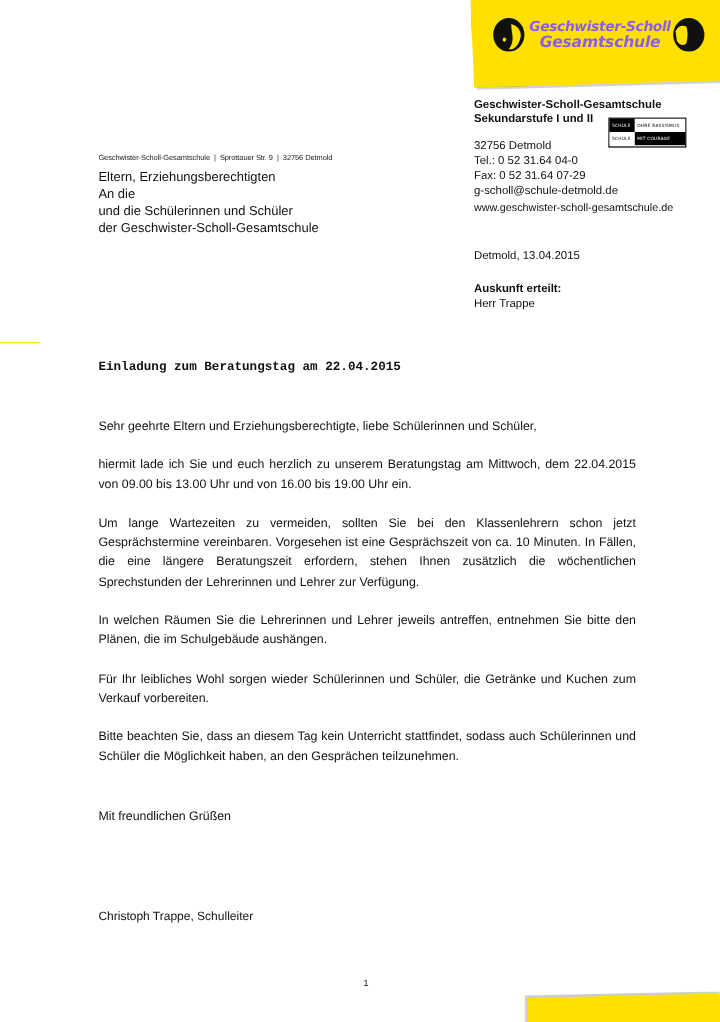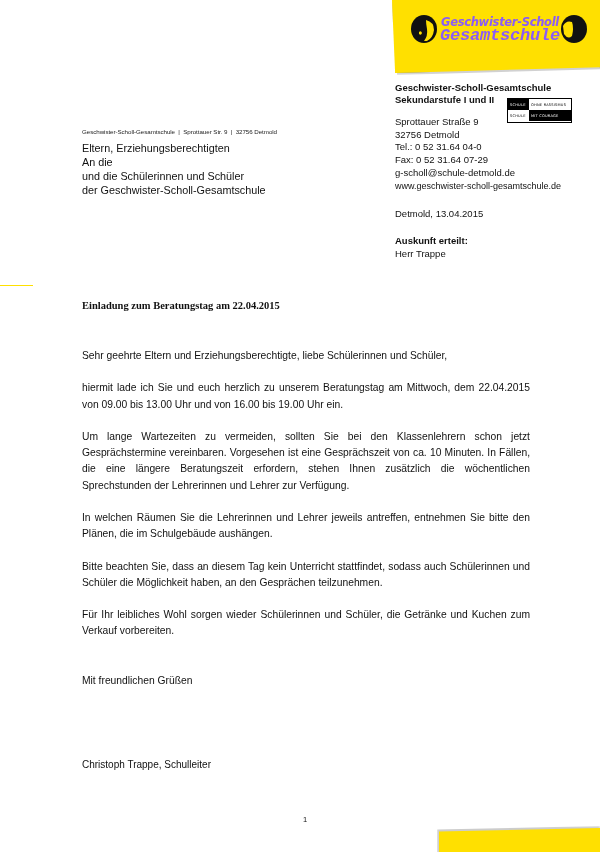--- a/index.html
+++ b/index.html
@@ -19,21 +19,21 @@
     background: rgba(0,0,0,0.18);
     clip-path: polygon(0 0, 100% 0, 100% 92%, 1.5% 100%);
     filter: blur(1px);
   }
   .logo-text {
     position: absolute; left: 440px; top: 15px; width: 120px;
     text-align: center; font-family: "DejaVu Sans", sans-serif;
     font-weight: bold; font-style: italic; color: #8b5cf6; line-height: 14px;
   }
   .logo-text .l1 { font-size: 11.5px; display:block; letter-spacing:-0.3px; }
-  .logo-text .l2 { font-size: 17px; display:block; letter-spacing:-0.2px;font-family:Liberation Mono, monospace; }
+  .logo-text .l2 { font-size: 13px; display:block; letter-spacing:-0.2px; }
   .face { position: absolute; top: 14px; width: 28px; height: 30px; }
   .face-left { left: 410px; }
   .face-right { left: 560px; }
 
   .sender-block { position: absolute; left: 395px; top: 82px; font-size: 9.5px; line-height: 12.4px; }
   .sender-block .bold { font-weight: bold; }
   .courage-badge {
     position: absolute; left: 507px; top: 98px; width: 63px; height: 23px;
     border: 1px solid #000; font-family: "DejaVu Sans", sans-serif; font-size: 3.6px;
   }
@@ -48,21 +48,21 @@
   .contact-block .web { font-size: 9px; }
   .date-line { position: absolute; left: 395px; top: 208px; font-size: 9.5px; }
   .info-block { position: absolute; left: 395px; top: 235px; font-size: 9.5px; line-height: 12.5px; }
   .info-block .bold { font-weight: bold; }
 
   .return-line { position: absolute; left: 82px; top: 128px; font-size: 6.2px; color: #222; letter-spacing: -0.05px; }
   .recipient { position: absolute; left: 82px; top: 141px; font-size: 10.8px; line-height: 14px; }
 
   .fold-mark { position: absolute; left: 0; top: 285px; width: 33px; height: 1px; background: #ffe000; }
 
-  .subject { position: absolute; left: 82px; top: 300px; font-size: 10.5px; font-weight: bold; font-family: Liberation Serif, serif; }
+  .subject { position: absolute; left: 82px; top: 300px; font-size: 10.5px; font-weight: bold; font-family: Liberation Mono, monospace; }
 
   .body-text {
     position: absolute; left: 82px; top: 348px; width: 448px;
     font-size: 10.3px; line-height: 16.2px; font-family: "Liberation Sans", sans-serif;
   }
   .body-text p { margin: 0 0 16.2px 0; text-align: justify; }
   .body-text p.left { text-align: left; }
   .closing { position: absolute; left: 82px; top: 675px; font-size: 10.3px; }
   .signature { position: absolute; left: 82px; top: 759px; font-size: 10px; }
   .page-number { position: absolute; left: 303px; top: 815px; font-size: 7.5px; }
@@ -105,21 +105,20 @@
     <div class="cell c1 black">SCHULE</div>
     <div class="cell c2 white">OHNE RASSISMUS</div>
   </div>
   <div class="row">
     <div class="cell c1 white">SCHULE</div>
     <div class="cell c2 black">MIT COURAGE</div>
   </div>
 </div>
 
 <div class="contact-block">
-  <div>Sprottauer Straße 9</div>
   <div>32756 Detmold</div>
   <div>Tel.: 0 52 31.64 04-0</div>
   <div>Fax: 0 52 31.64 07-29</div>
   <div>g-scholl@schule-detmold.de</div>
   <div class="web">www.geschwister-scholl-gesamtschule.de</div>
 </div>
 
 <div class="date-line">Detmold, 13.04.2015</div>
 
 <div class="info-block">
@@ -137,22 +136,22 @@
 
 <div class="fold-mark"></div>
 
 <div class="subject">Einladung zum Beratungstag am 22.04.2015</div>
 
 <div class="body-text">
   <p class="left">Sehr geehrte Eltern und Erziehungsberechtigte, liebe Schülerinnen und Schüler,</p>
   <p>hiermit lade ich Sie und euch herzlich zu unserem Beratungstag am Mittwoch, dem 22.04.2015 von 09.00 bis 13.00 Uhr und von 16.00 bis 19.00 Uhr ein.</p>
   <p>Um lange Wartezeiten zu vermeiden, sollten Sie bei den Klassenlehrern schon jetzt Gesprächstermine vereinbaren. Vorgesehen ist eine Gesprächszeit von ca. 10 Minuten. In Fällen, die eine längere Beratungszeit erfordern, stehen Ihnen zusätzlich die wöchentlichen Sprechstunden der Lehrerinnen und Lehrer zur Verfügung.</p>
   <p>In welchen Räumen Sie die Lehrerinnen und Lehrer jeweils antreffen, entnehmen Sie bitte den Plänen, die im Schulgebäude aushängen.</p>
+  <p>Für Ihr leibliches Wohl sorgen wieder Schülerinnen und Schüler, die Getränke und Kuchen zum Verkauf vorbereiten.</p>
   <p>Bitte beachten Sie, dass an diesem Tag kein Unterricht stattfindet, sodass auch Schülerinnen und Schüler die Möglichkeit haben, an den Gesprächen teilzunehmen.</p>
-  <p>Für Ihr leibliches Wohl sorgen wieder Schülerinnen und Schüler, die Getränke und Kuchen zum Verkauf vorbereiten.</p>
 </div>
 
 <div class="closing">Mit freundlichen Grüßen</div>
 <div class="signature">Christoph Trappe, Schulleiter</div>
 
 <div class="page-number">1</div>
 
 <div class="bottom-banner-shadow"></div>
 <div class="bottom-banner"></div>
 

